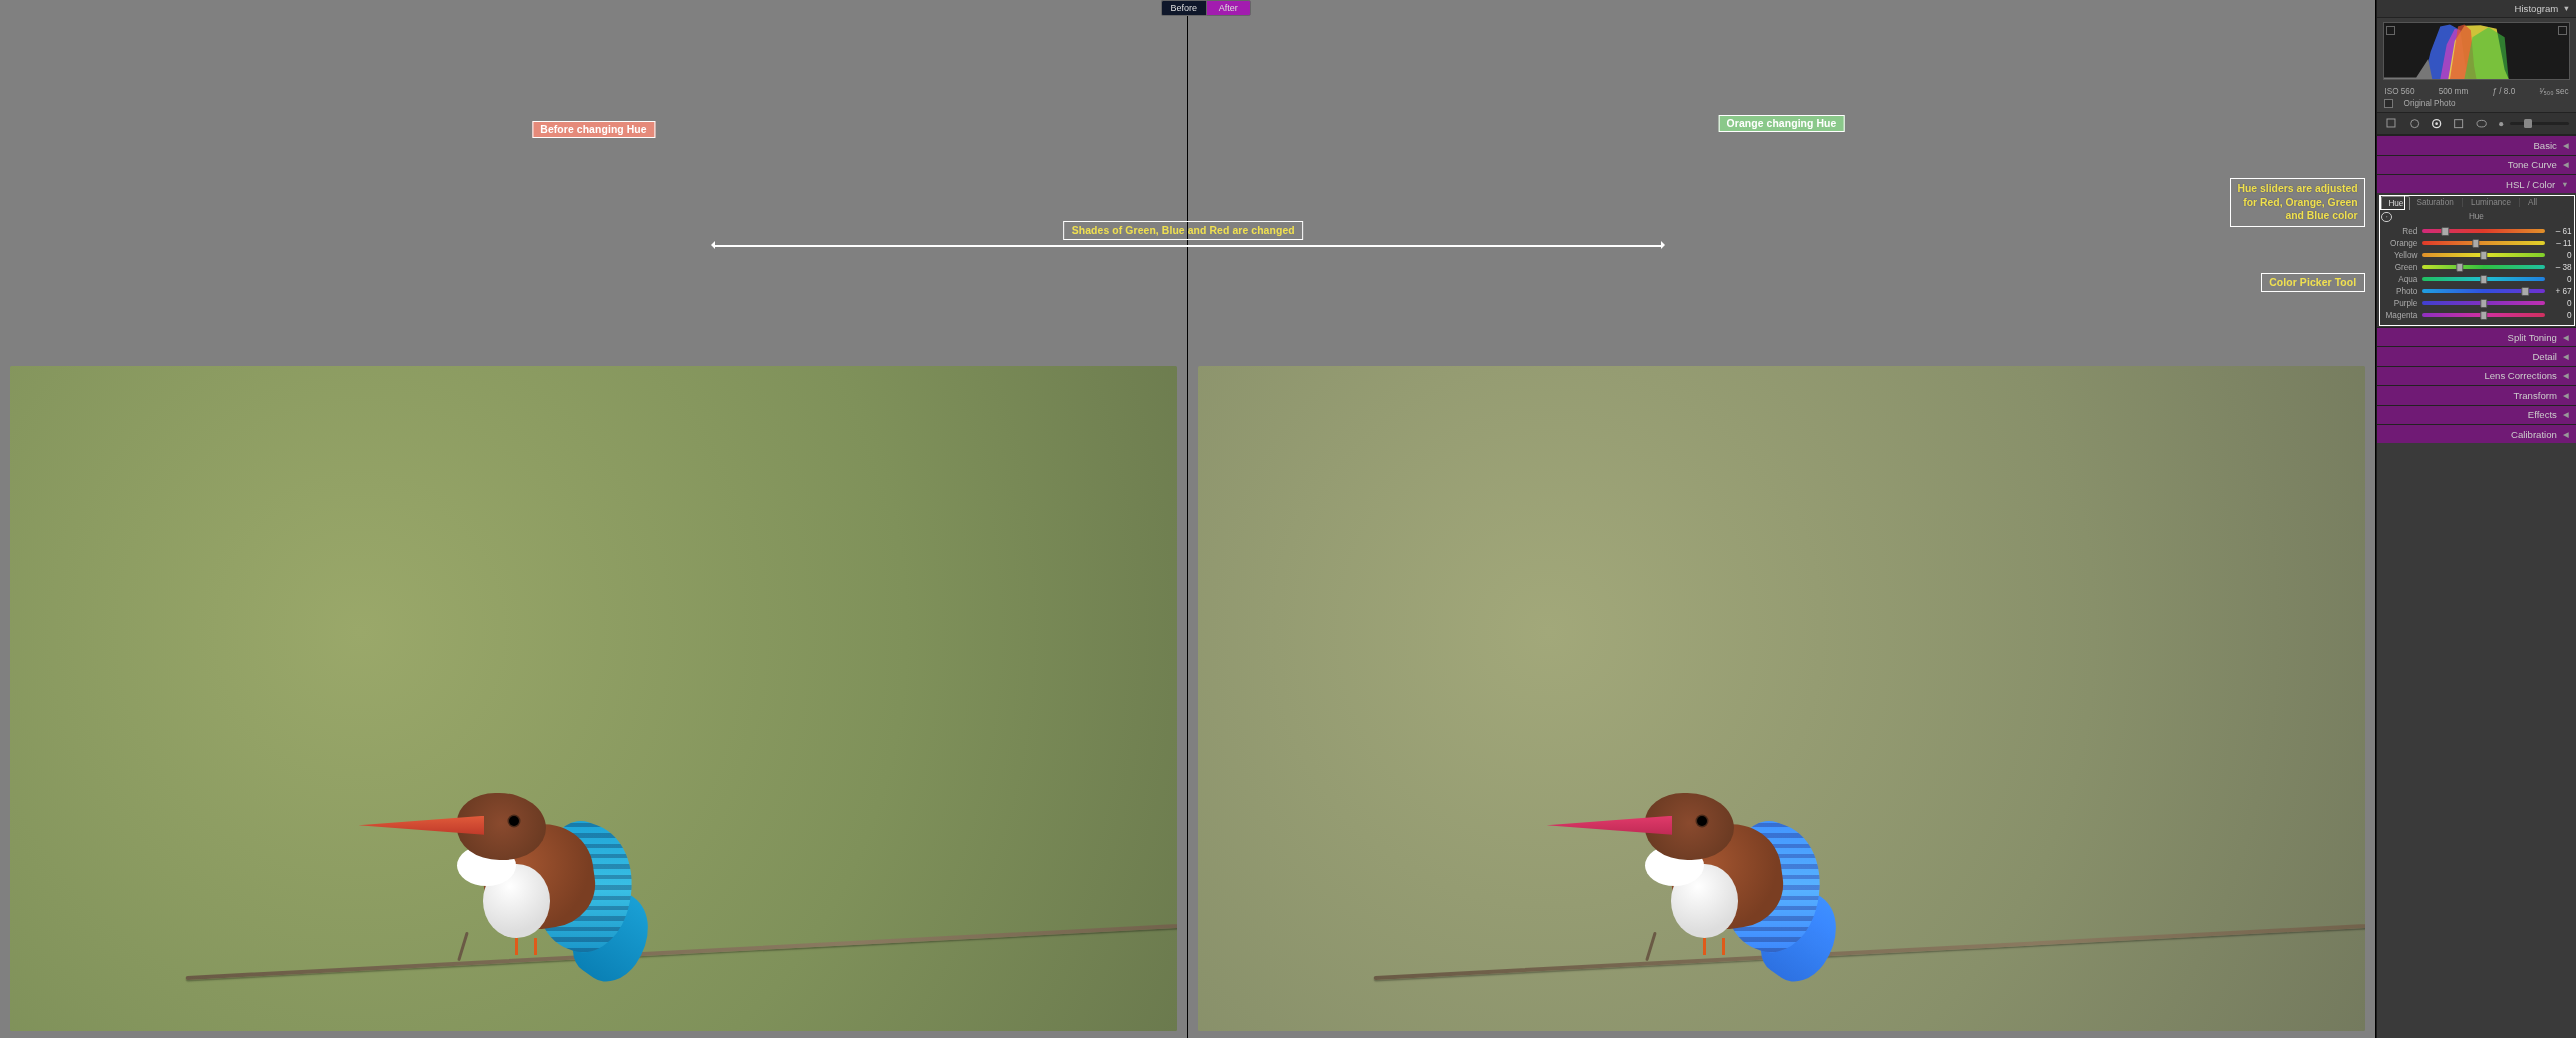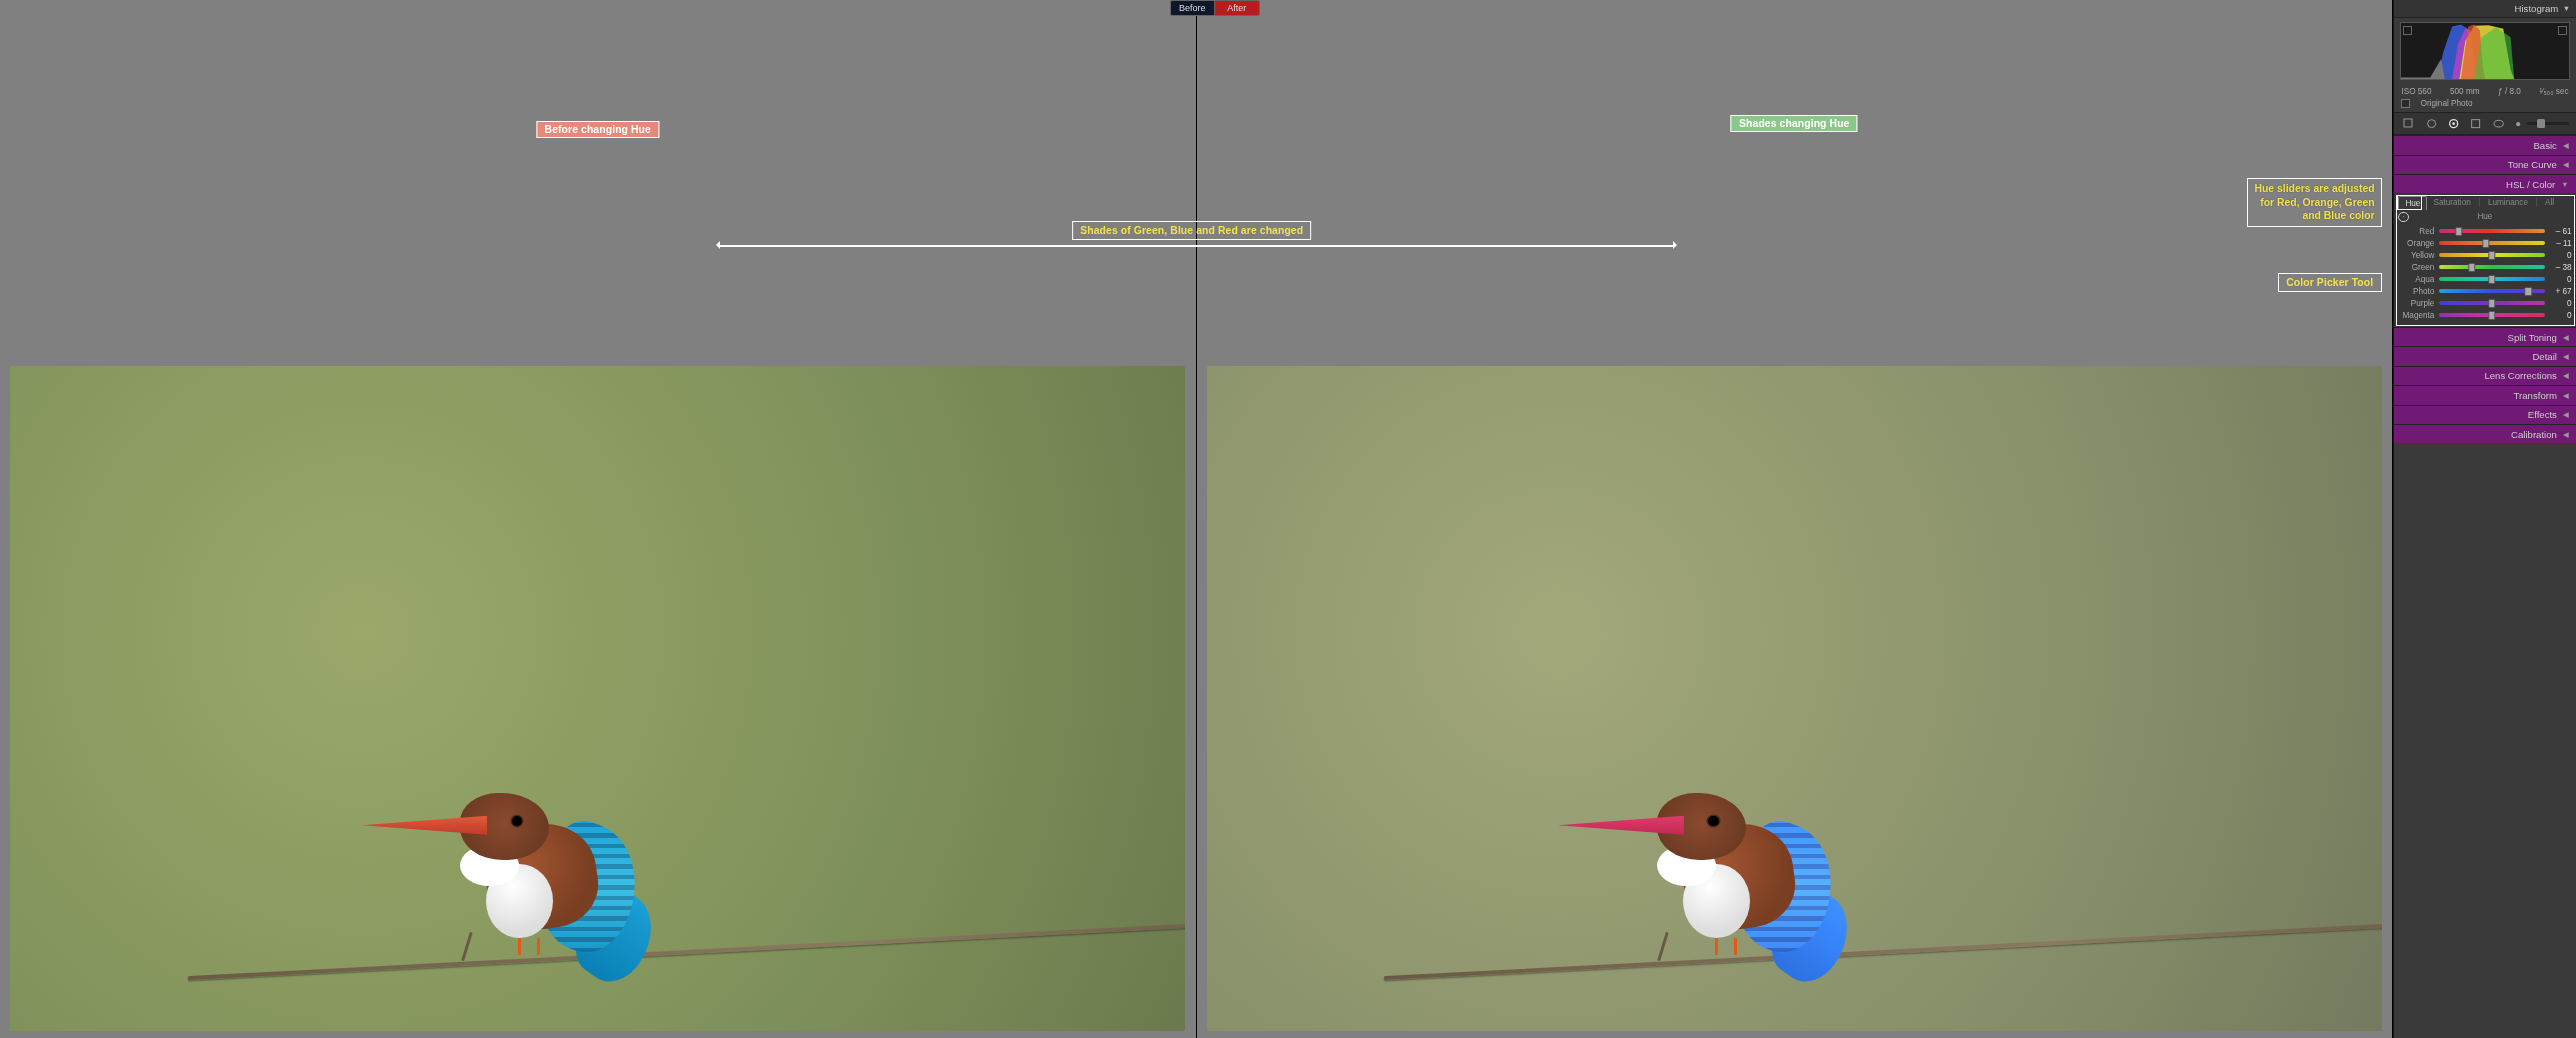--- a/index.html
+++ b/index.html
@@ -56,21 +56,21 @@
   .compare-tab {
     flex:1;
     background: #555;
     color: #ddd;
     font-size: 9px;
     text-align: center;
     padding: 2.2px 0;
     border: 0.7px solid #666;
   }
   .compare-tab.left { background:#0f172a; border-right:none; border-top-left-radius:2.2px; border-bottom-left-radius:2.2px;margin-left:36px;}
-  .compare-tab.right{ background:#b91c1c; border-top-right-radius:2.2px; border-bottom-right-radius:2.2px;}
+  .compare-tab.right{ background:#a21caf; border-top-right-radius:2.2px; border-bottom-right-radius:2.2px;}
 
   .photo-area {
     position: absolute;
     left: 10.4px; right: 10.4px; bottom: 7.4px;
     height: 64%;
     border-radius: 1.5px;
     overflow: hidden;
   }
   .photo-bg {
     position:absolute; inset:0;
@@ -199,21 +199,21 @@
   }
   .arrow-long::before, .arrow-long::after {
     content:""; position:absolute; top:-3.7px;
     border:4.4px solid transparent;
   }
   .arrow-long::before { left:-6px; border-right-color:#fff; }
   .arrow-long::after  { right:-6px; border-left-color:#fff; }
 
   
   .panel {
-    width: 183px;
+    width: 200px;
     background: #3a3a3a;
     display:flex; flex-direction:column;
     border-left:0.7px solid #1a1a1a;
     font-size:9px;
   }
   .panel-header {
     display:flex; justify-content:flex-end; align-items:center;
     padding:3px 6px;
     background:#343434;
     border-bottom:0.7px solid #222;
@@ -409,21 +409,21 @@
           <div class="wing"></div>
           <div class="body"></div>
           <div class="chest"></div>
           <div class="throat"></div>
           <div class="head"></div>
           <div class="eye"></div>
           <div class="beak"></div>
           <div class="feet"></div>
         </div>
       </div>
-      <div class="annot green-chip" style="top:115px; left:50%; transform:translateX(-50%);">Shades changing Hue</div>
+      <div class="annot green-chip" style="top:115px; left:50%; transform:translateX(-50%);">Orange changing Hue</div>
 
       <div class="yellow-callout" style="top:178px; right:10.4px;">
         <div>Hue sliders are adjusted</div>
         <div>for Red, Orange, Green</div>
         <div>and Blue color</div>
       </div>
 
       <div class="annot box-white" style="top:273px; right:10.4px;">Color Picker Tool</div>
     </div>
 

